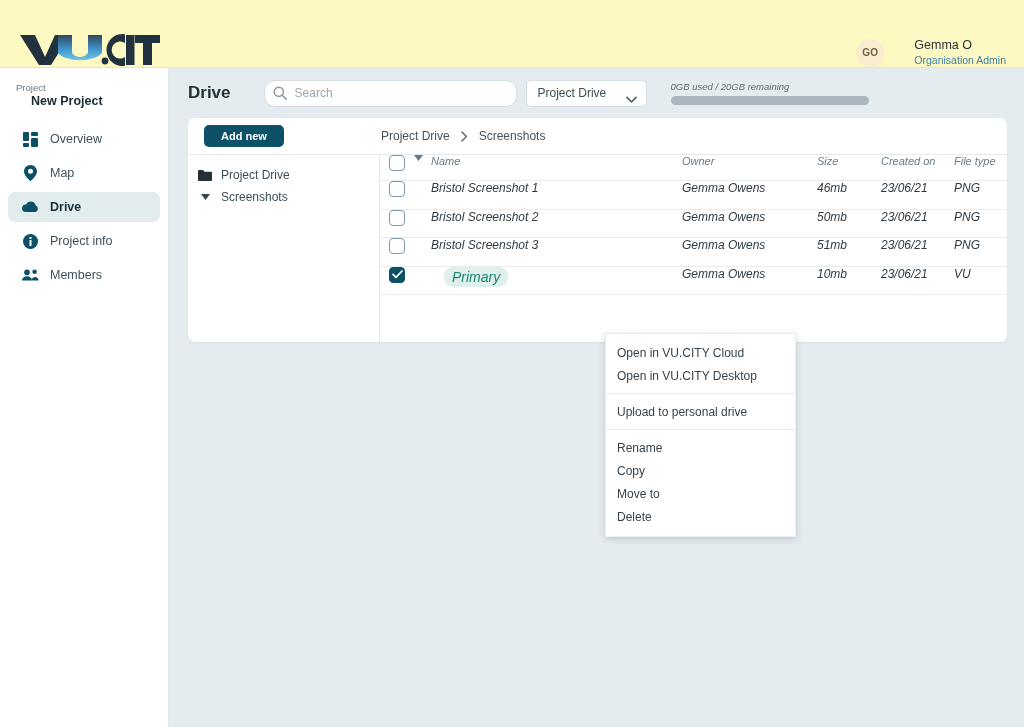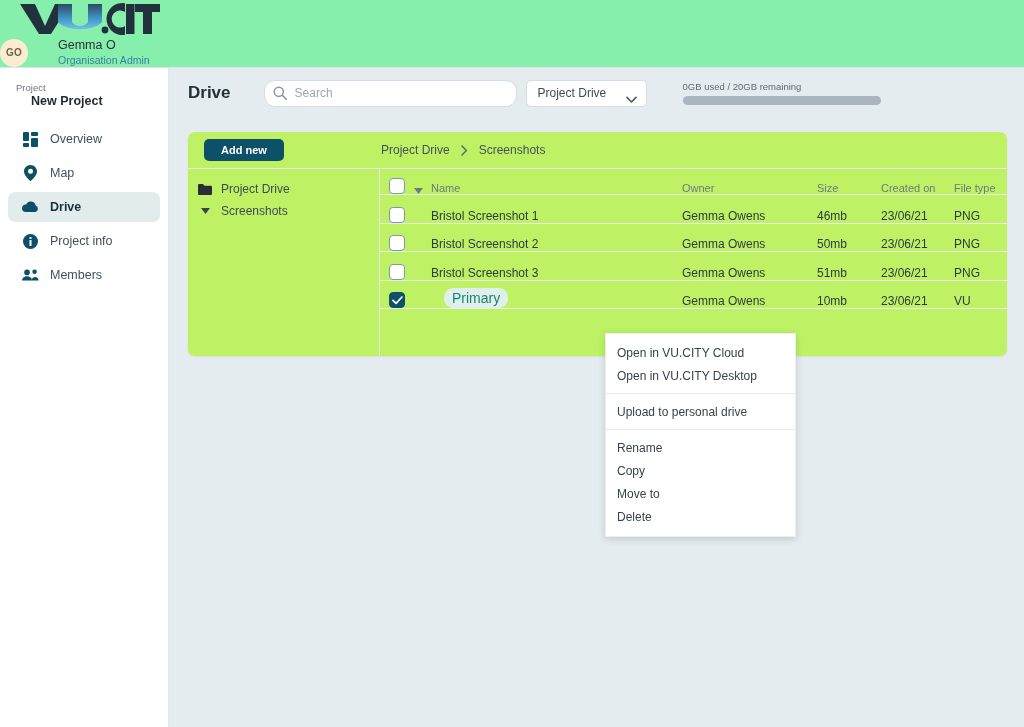--- a/index.html
+++ b/index.html
@@ -6,23 +6,23 @@
   html, body {
     width: 1024px; height: 727px;
     font-family: "Liberation Sans", sans-serif;
     background: #ffffff;
     overflow: hidden;
   }
 
   
   #topbar {
     position: absolute; left: 0; top: 0; width: 1024px; height: 68px;
-    background: #86efac;
+    background: #fef9c3;
     border-bottom: 1px solid #dde4e9;
-    display: flex; align-items: flex-start; justify-content: space-between; flex-direction: column;
+    display: flex; align-items: flex-end; justify-content: space-between;
   }
   #logo { margin-left: 18px; display: flex; align-items: flex-end; }
   #logo svg { display: block; }
 
   #user-block {
     margin-right: 18px; display: flex; align-items: center; gap: 10px;
   }
   #avatar {
     width: 28px; height: 28px; border-radius: 50%;
     background: #faecd0; color: #6f6244;
@@ -88,32 +88,32 @@
     position: relative; margin-left: 9px;
     width: 121px; height: 27px;
     border: 1px solid #d4dde3; border-radius: 5px;
     background: #fff; display: flex; align-items: center;
     padding: 0 8px 0 11px; cursor: pointer;
   }
   #drive-select-label { font-size: 12px; color: #3d4c55; }
   #chev { position: absolute; right: 9px; top: 9px; }
 
   #storage {
-    margin-left: 36px; width: 198px;
+    margin-left: 24px; width: 198px; font-style: italic;
   }
   #storage-text { font-size: 9.5px; color: #5d6b74; margin-bottom: 4px; }
   #storage-bar {
     width: 100%; height: 9px; border-radius: 5px; background: #aab6bf;
   }
 
   
   #card {
-    position: absolute; left: 19px; top: 64px;
+    position: absolute; left: 19px; top: 50px;
     width: 819px; height: 224px;
-    background: #bef264; border-radius: 7px;
+    background: #ffffff; border-radius: 7px;
     box-shadow: 0 1px 2px rgba(30,50,65,.07);
     overflow: visible;
   }
   #card-top {
     display: flex; height: 36px; align-items: center;
   }
   #add-new {
     margin-left: 16px; width: 80px; height: 22px;
     background: #0d5168; color: #fff;
     border: none; border-radius: 5px;
@@ -134,22 +134,23 @@
   .tree-row {
     display: flex; align-items: center; gap: 9px;
     height: 22px; padding-left: 10px; cursor: pointer;
   }
   .tree-row .tlabel { font-size: 12px; color: #3d4c55; }
   .tree-ic { width: 14px; display: flex; align-items: center; justify-content: center; }
   .tree-ic svg { display: block; }
 
   #table { flex: 1; border-top: 1px solid #e3e9ed; }
   .trow {
-    display: flex; align-items: flex-end; height: 28.5px;
+    display: flex; align-items: flex-start; height: 28.5px;
     border-bottom: 1px solid #e8edf0;
+    font-style: italic;
   }
   .trow.header { height: 26px; }
   .c-check { width: 34px; display: flex; justify-content: center; align-items: center; }
   .c-caret { width: 17px; display: flex; align-items: center; }
   .c-name { flex: 1; display: flex; align-items: center; gap: 9px; }
   .c-owner { width: 135px; }
   .c-size { width: 64px; }
   .c-date { width: 73px; }
   .c-type { width: 53px; }
   .header .c-name, .header .c-owner, .header .c-size,

